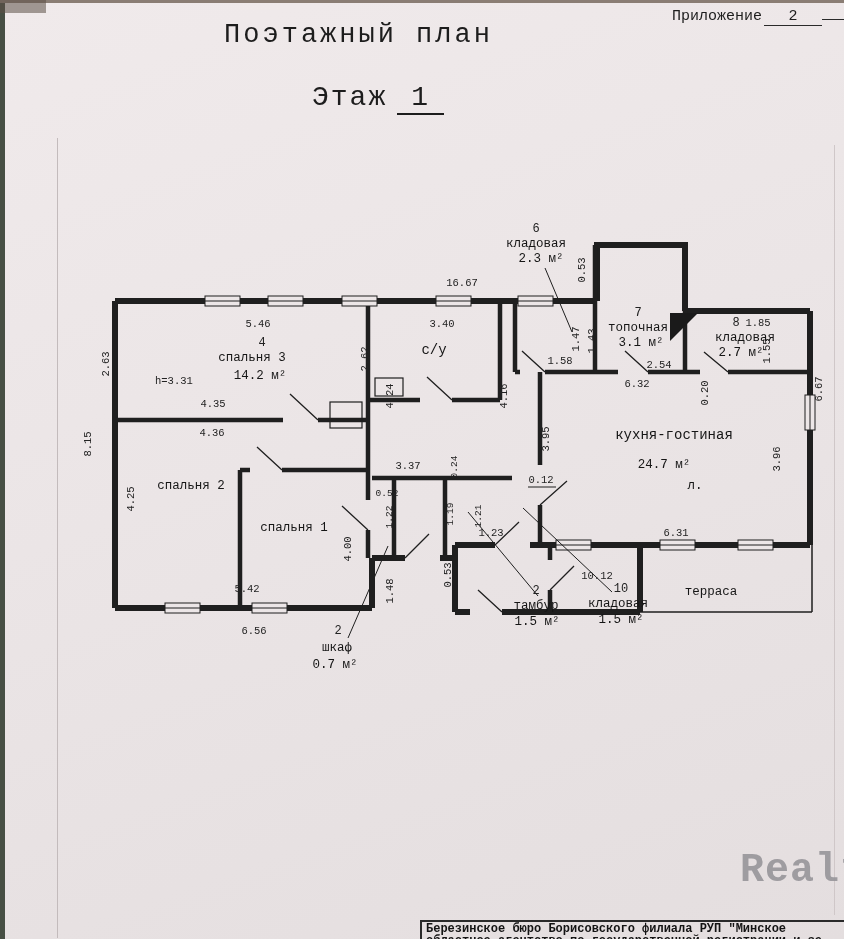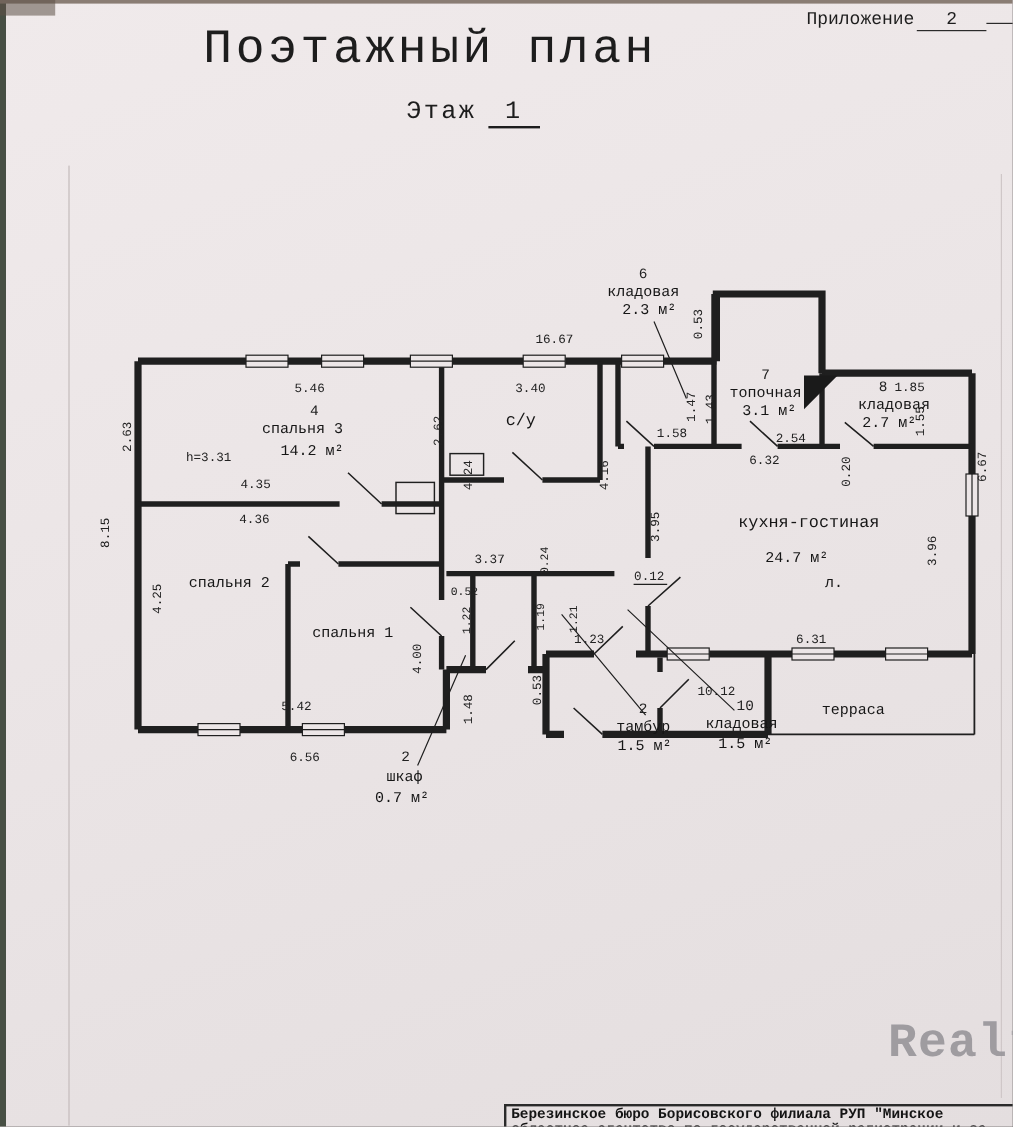--- a/index.html
+++ b/index.html
@@ -12,22 +12,22 @@
   .edge-top{position:absolute;left:0;top:0;width:100%;height:3px;background:#8a7d74;}
   .smudge-tl{position:absolute;left:0;top:0;width:46px;height:13px;background:#5d5047;opacity:.55;}
   .fold-l{position:absolute;left:57px;top:138px;width:1px;height:800px;background:#c3bbbc;}
   .fold-r{position:absolute;left:834px;top:145px;width:1px;height:770px;background:#cfc7c8;}
 
   .appendix{position:absolute;top:8px;left:672px;font-size:15px;white-space:nowrap;}
   .appendix .app-num{display:inline-block;width:58px;text-align:center;border-bottom:1.5px solid #2a2a2a;margin-left:2px;}
   .appendix .app-tail{display:inline-block;width:28px;border-bottom:1.5px solid #2a2a2a;}
 
   .title{position:absolute;top:20px;left:0;width:717px;text-align:center;
-         font-size:40px;font-weight:500;letter-spacing:3px;margin:0;}
-  .floor{position:absolute;top:82px;left:16px;width:756px;text-align:center;font-size:21px;letter-spacing:2px;}
+         font-size:27px;font-weight:500;letter-spacing:3px;margin:0;}
+  .floor{position:absolute;top:82px;left:0;width:756px;text-align:center;font-size:28px;letter-spacing:2px;}
   .floor .floor-num{display:inline-block;border-bottom:2px solid #1d1d1d;padding:0 14px;margin-left:10px;font-weight:500;}
 
   svg text{fill:#222;}
   .dim{font-size:10.5px;}
   .dim-s{font-size:9.5px;}
   .room{font-size:12.5px;fill:#161616;}
   .room-big{font-size:14px;fill:#161616;}
   .room-num{font-size:12px;}
   .tm{text-anchor:middle;}
 

